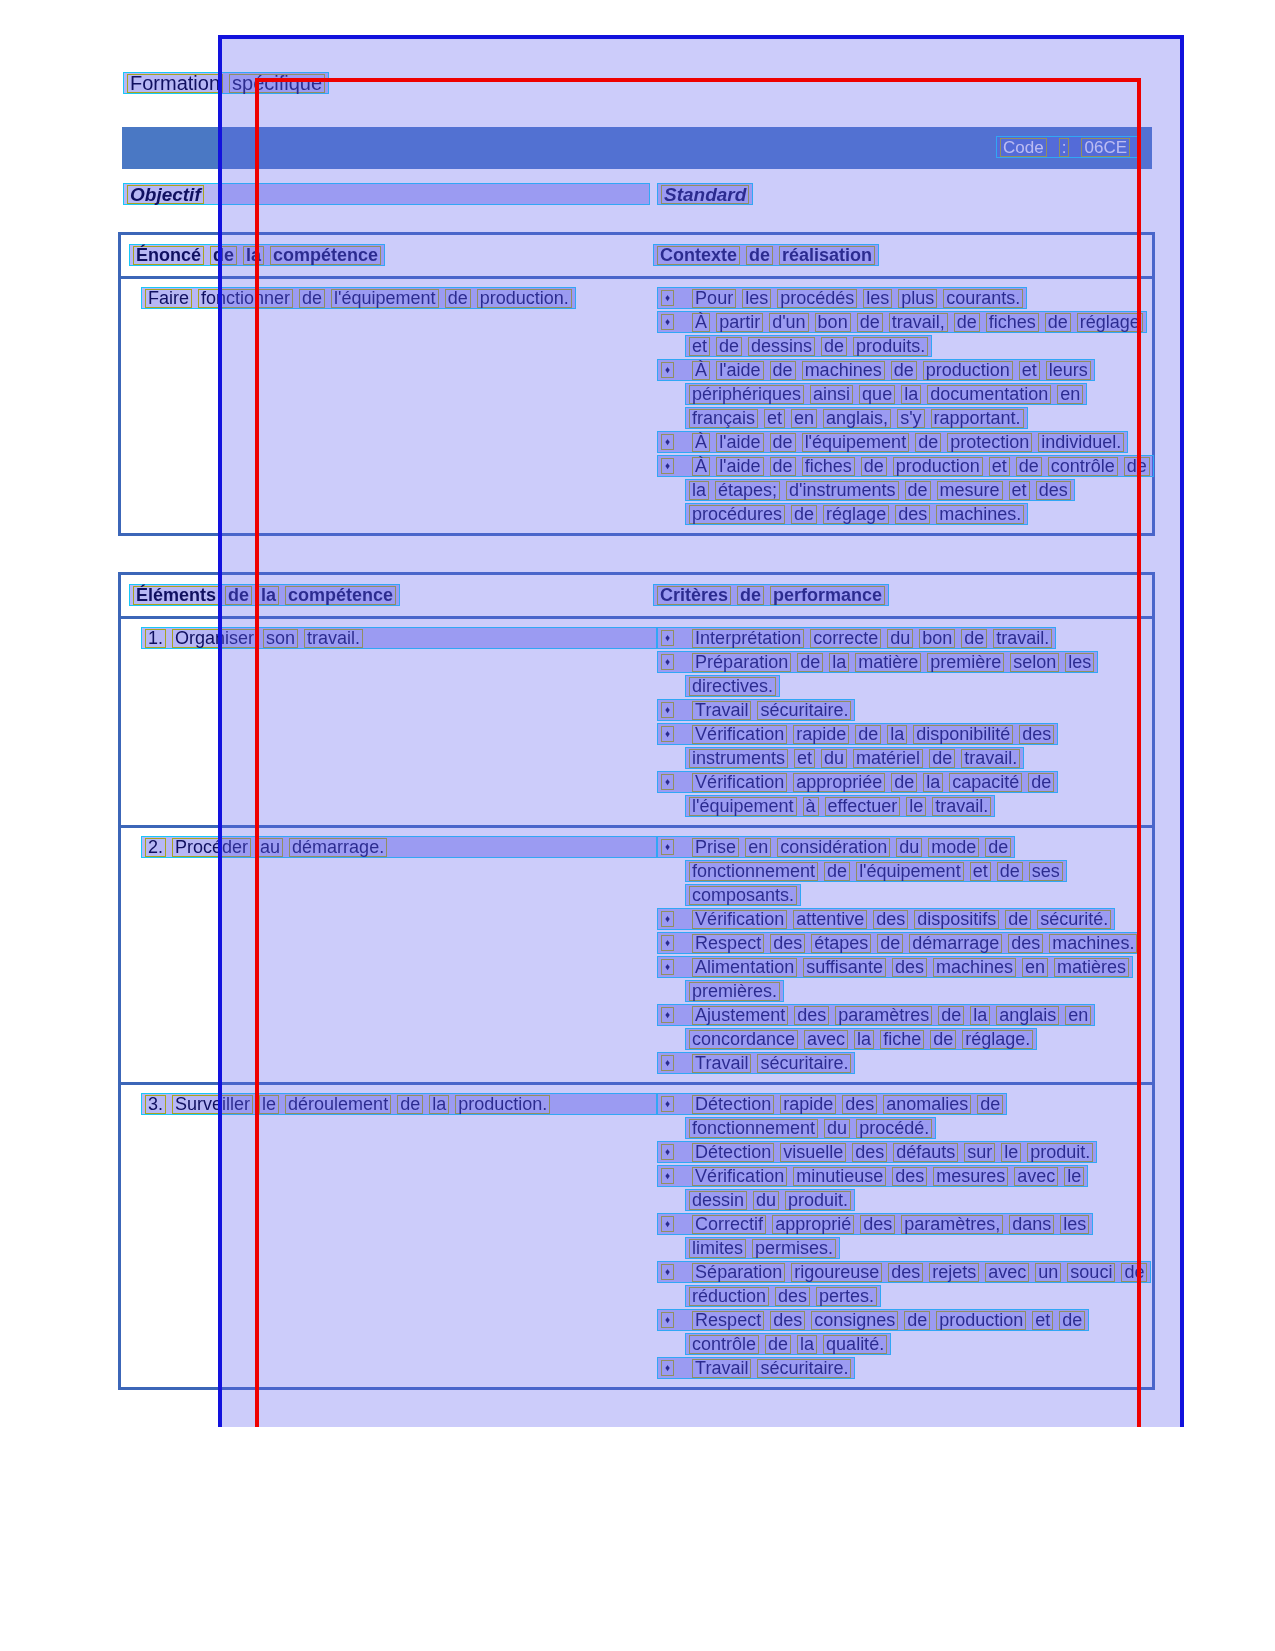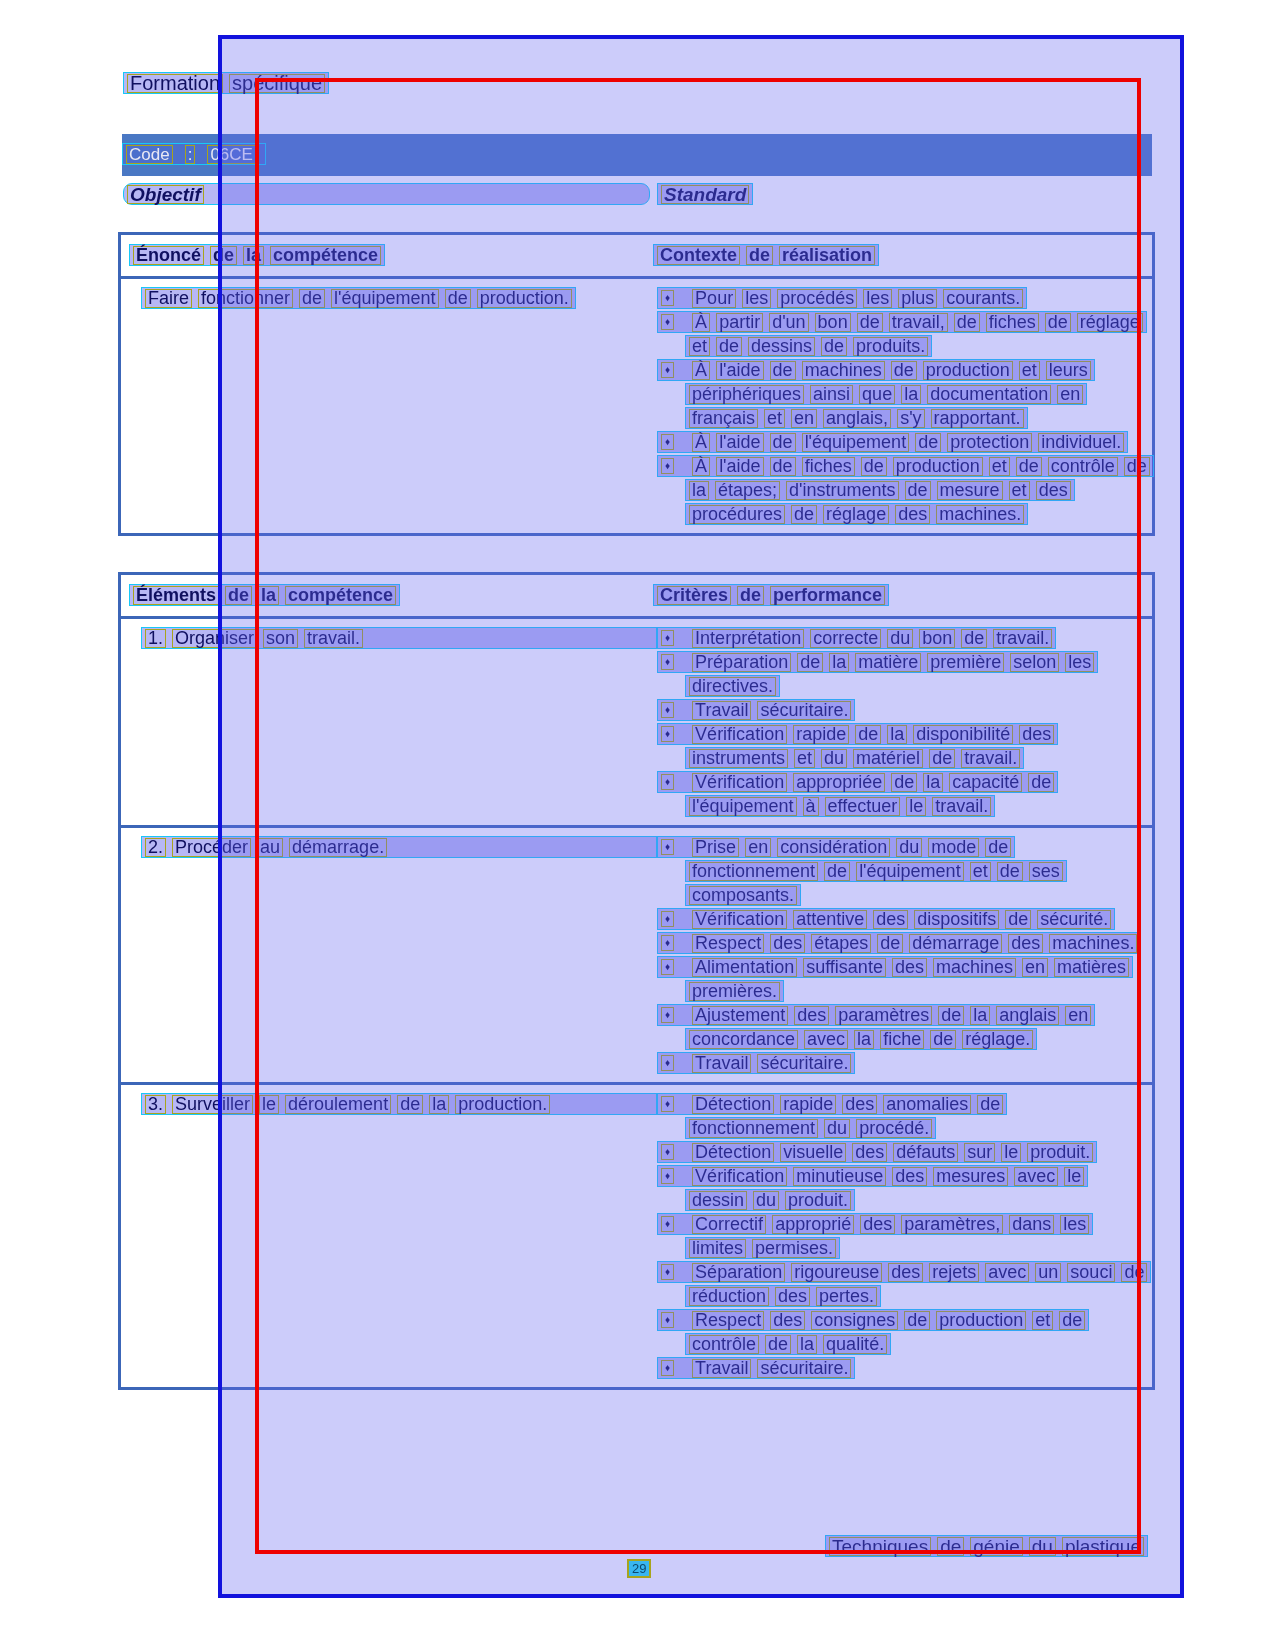--- a/index.html
+++ b/index.html
@@ -8,46 +8,46 @@
     --region-border:#ee0000;
     --line-border:#18c8f8;
     --word-border:#a8a41c;
     --table-border:#3c66b8;
     --band-bg:#4a78c4;
     --pagenum-bg:#38b6f0;
     --doc-text:#101060;
   }
   html,body{margin:0;padding:0;background:#ffffff;}
   .page{
-    position:relative;width:1275px;height:1651px;background:#ffffff;overflow:hidden;
+    position:relative;width:1275px;height:1427px;background:#ffffff;overflow:hidden;
     font-family:"Liberation Sans", sans-serif;color:var(--doc-text);
   }
   
   .ov-blue{position:absolute;left:218px;top:35px;width:966px;height:1563px;
     background:var(--overlay-fill);border:4px solid var(--overlay-border);
     box-sizing:border-box;z-index:5;pointer-events:none;}
   .ov-red{position:absolute;left:255px;top:78px;width:886px;height:1476px;
     border:4px solid var(--region-border);box-sizing:border-box;z-index:6;pointer-events:none;}
   
   .line{display:flex;align-items:center;width:fit-content;gap:6px;
     background:rgba(84,84,228,0.42);border:1px solid var(--line-border);
     height:22px;box-sizing:border-box;padding:0 3px;margin-bottom:2px;white-space:nowrap;}
   .w{display:inline-block;border:1px solid var(--word-border);padding:0 2px;line-height:17px;}
   .bold{font-weight:bold;align-items:flex-end;}
   .bolditalic{font-weight:bold;font-style:italic;}
   .bullet{display:inline-block;border:1px solid var(--word-border);
     font-size:10px;padding:0 3px;margin-right:12px;line-height:14px;}
   .cont{margin-left:28px;}
   .wide{min-width:516px;}
-  .objwide{min-width:527px;border-radius:9px;}
+  .objwide{min-width:527px;}
   
   .title-pos{position:absolute;left:123px;top:72px;font-size:20px;}
   .band{position:absolute;left:122px;top:127px;width:1030px;height:42px;
-    background:var(--band-bg);display:flex;align-items:center;justify-content:flex-start;
-    padding-right:12px;box-sizing:border-box;font-size:17px;color:#e8e8f4;margin-top:7px;}
+    background:var(--band-bg);display:flex;align-items:center;justify-content:flex-end;
+    padding-right:12px;box-sizing:border-box;font-size:17px;color:#e8e8f4;}
   .band .line{background:rgba(84,84,228,0.25);}
   .band .w{margin-right:6px;}
   .objrow{position:absolute;left:123px;top:183px;display:flex;font-size:19px;}
   .objrow .line{margin-right:7px;}
   .dtable{position:absolute;width:1037px;border:3px solid var(--table-border);
     box-sizing:border-box;background:transparent;font-size:18px;}
   .t1{left:118px;top:232px;}
   .t2{left:118px;top:572px;}
   .thead{display:flex;height:41px;align-items:center;border-bottom:3px solid var(--table-border);}
   .trow{display:flex;padding:8px 0 6px 12px;}

